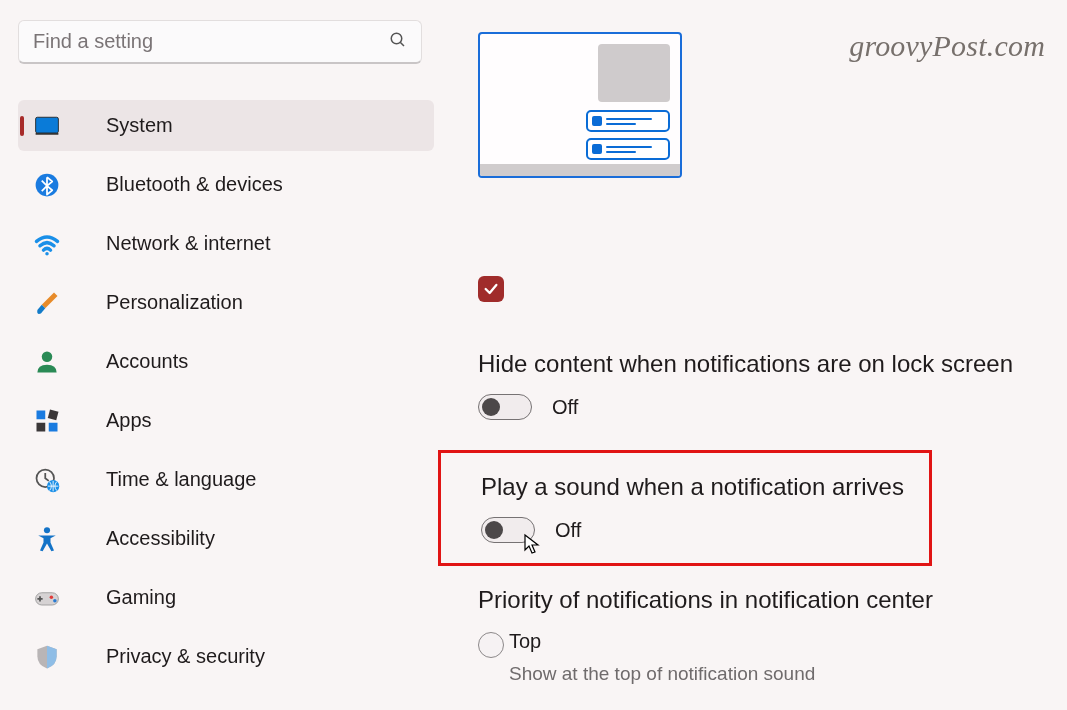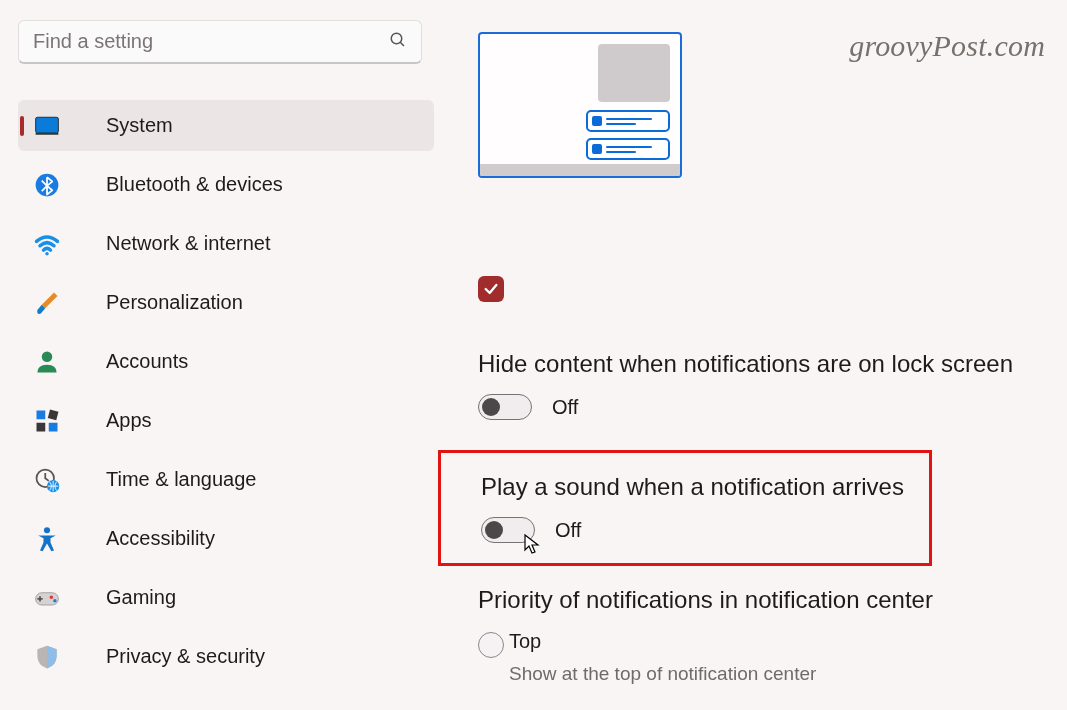--- a/index.html
+++ b/index.html
@@ -340,18 +340,18 @@
         </svg>
     </span>
   </div>
 
   <div class="opt-priority">
     <div class="opt-title">Priority of notifications in notification center</div>
     <div class="radio-row">
       <div class="radio"></div>
       <div class="radio-col">
         <span class="radio-label">Top</span>
-        <span class="radio-sub">Show at the top of notification center</span>
+        <span class="radio-sub">Show at the top of notification sound</span>
       </div>
     </div>
   </div>
 
 </div>
 
 </body></html>

